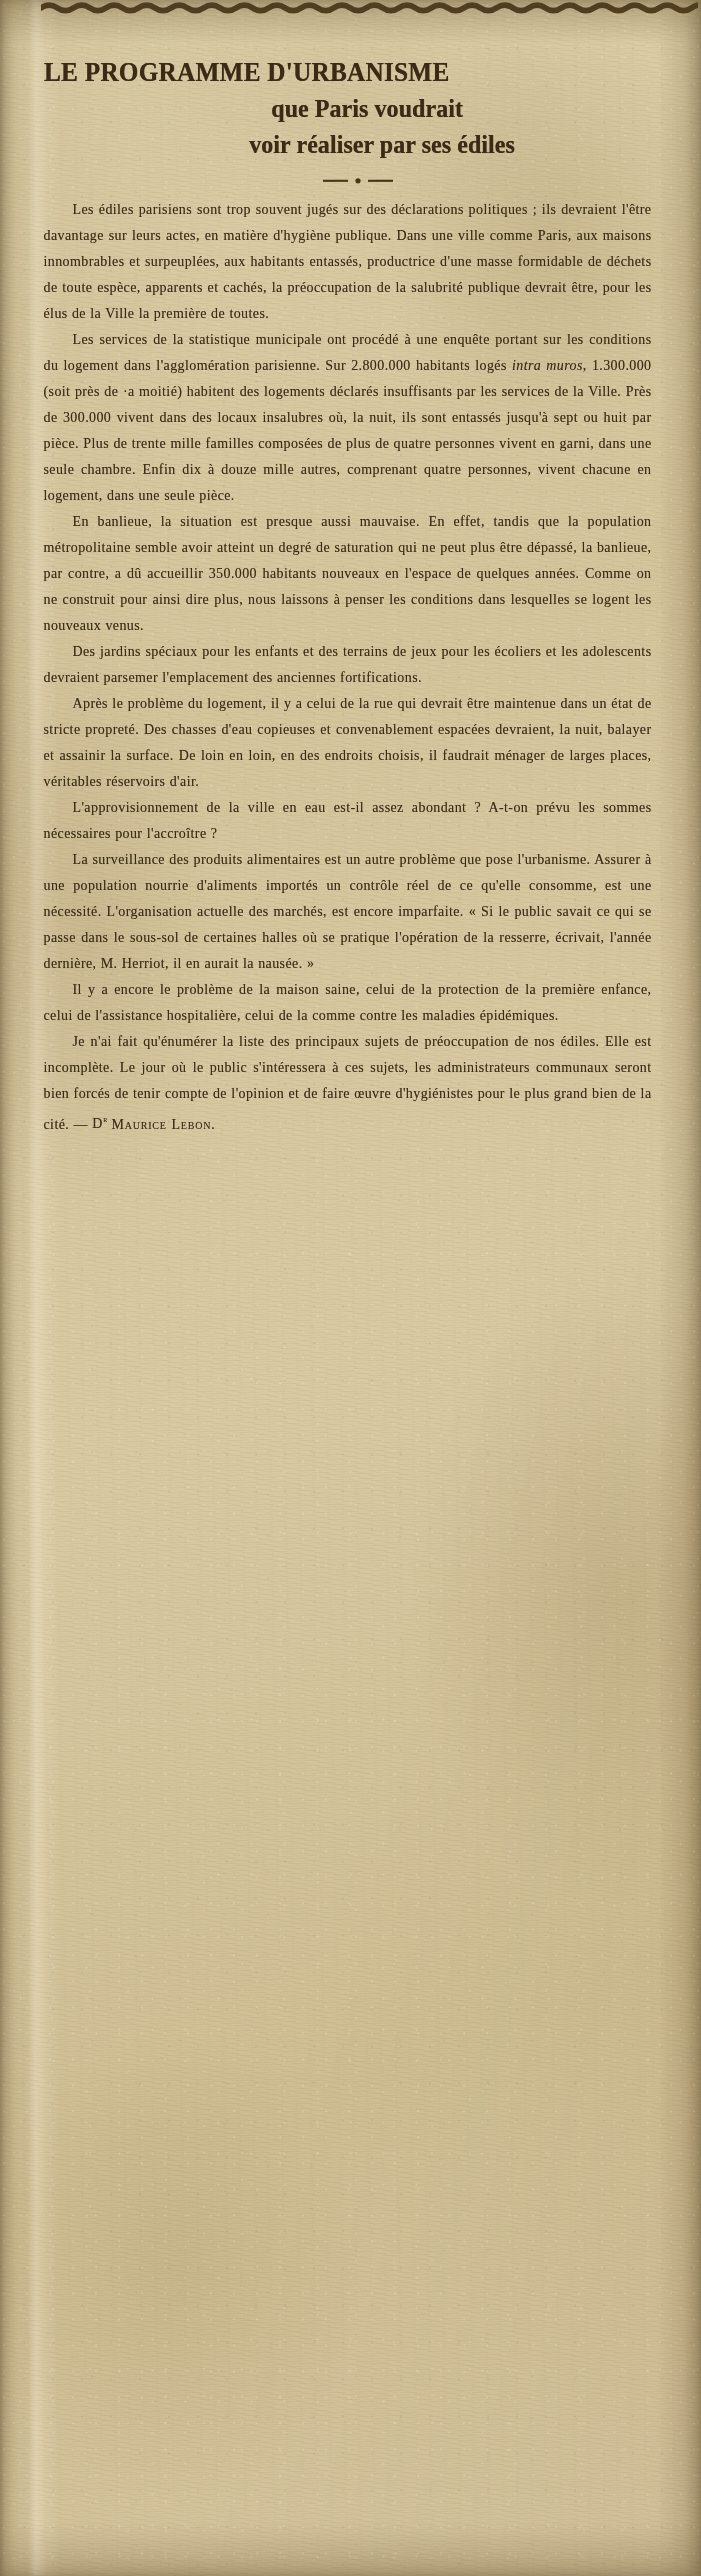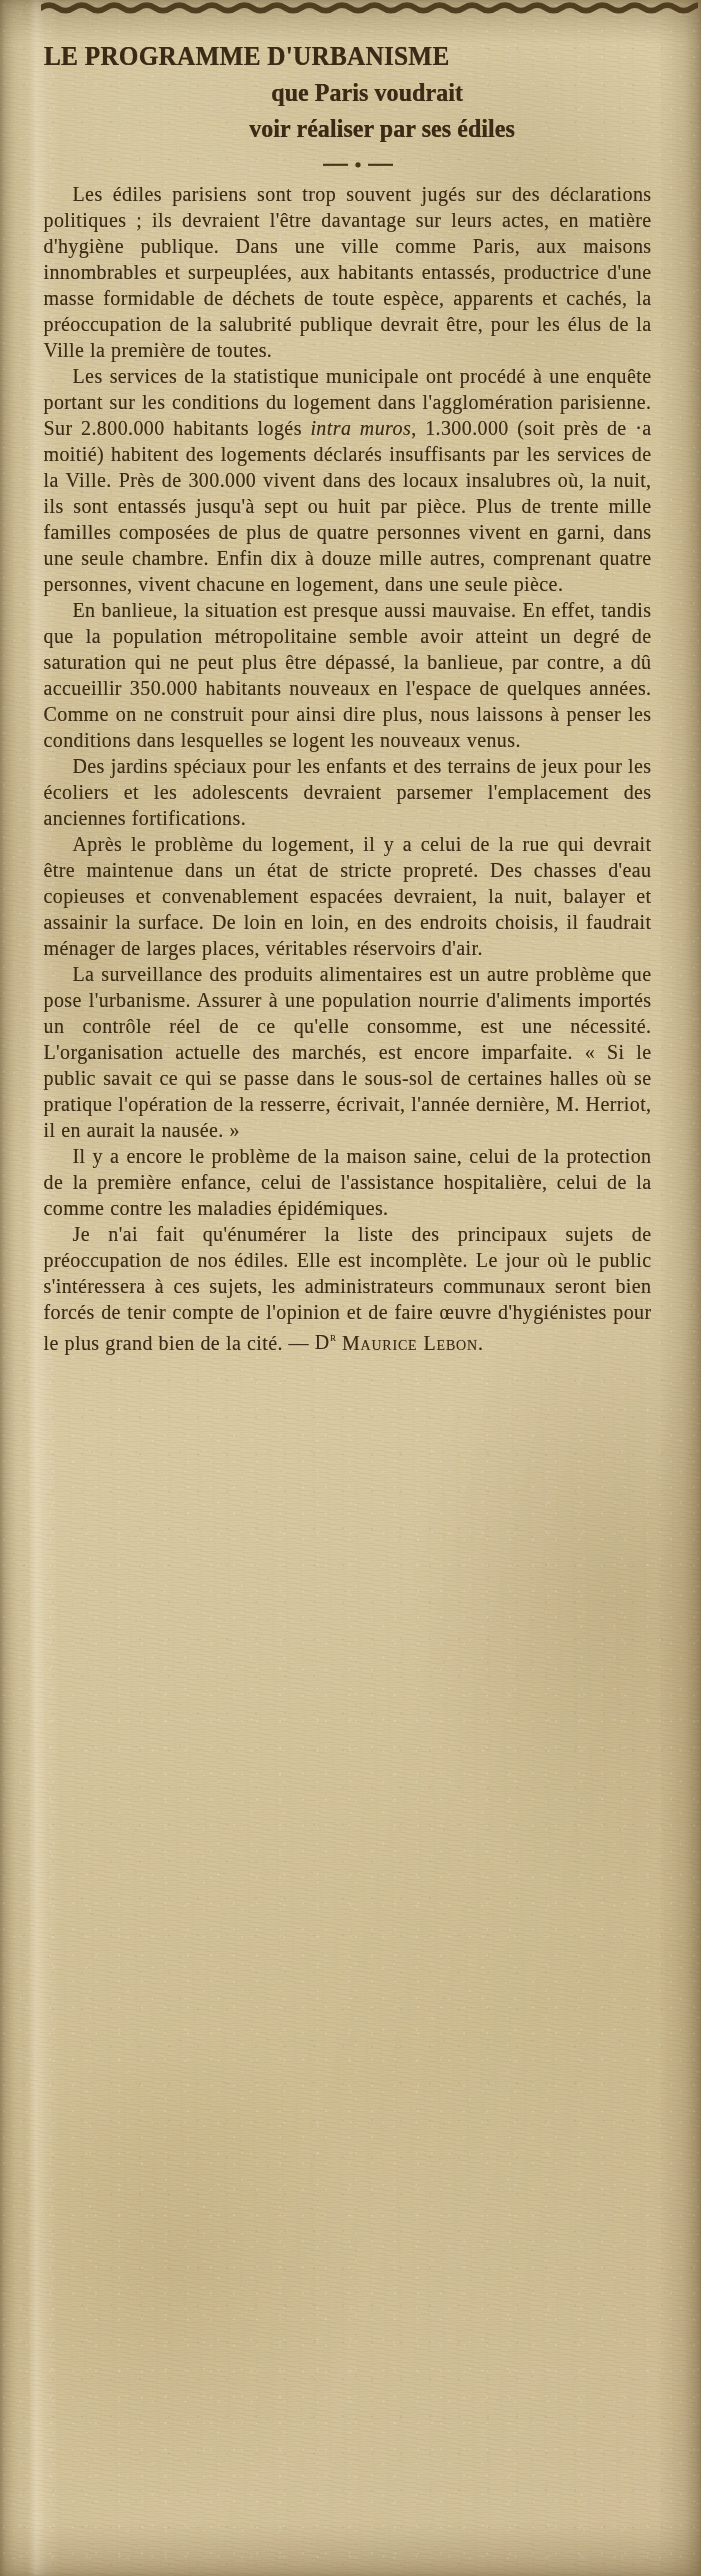--- a/index.html
+++ b/index.html
@@ -69,21 +69,21 @@
     position:absolute;
     left:41px; top:1.3px;
     width:657px; height:12.5px;
     z-index:4;
   }
   .top-rule svg{display:block;width:100%;height:100%;}
 
   
   .col{
     position:absolute;
-    left:36px; top:0;
+    left:36px; top:16px;
     width:637px;
     z-index:5;
   }
 
   
   .head{
     margin:41px 0 0 0;
     color:#3a2a15;
   }
   .hl{
@@ -130,21 +130,21 @@
     height:8.8px;
   }
   .orn svg{display:inline-block;vertical-align:middle;}
 
   
   .body{
     margin-top:13.8px;
     width:608px;
     margin-left:7.5px;
     color:#3b2c17;
-    font-size:20px;
+    font-size:14px;
     line-height:26px;
     text-align:justify;
     letter-spacing:0.4px;
     word-spacing:0.4px;
     text-shadow:0 0 0.6px rgba(59,44,23,.45);
   }
   .body p{
     margin:0;
     text-indent:29px;
   }
@@ -207,20 +207,21 @@
     </div>
 
     <div class="body">
       <p>Les édiles parisiens sont trop souvent jugés sur des déclarations politiques ; ils devraient l'être davantage sur leurs actes, en matière d'hygiène publique. Dans une ville comme Paris, aux maisons innombrables et surpeuplées, aux habitants entassés, productrice d'une masse formidable de déchets de toute espèce, apparents et cachés, la préoccupation de la salubrité publique devrait être, pour les élus de la Ville la première de toutes.</p>
 
       <p><span>Les services de la statistique municipale ont procédé à une enquête portant sur les conditions du logement dans l'agglomération parisienne. Sur 2.800.000 habitants logés </span><span class="it">intra muros</span><span>, 1.300.000 (soit près de ·a moitié) habitent des logements déclarés insuffisants par les services de la Ville. Près de 300.000 vivent dans des locaux insalubres où, la nuit, ils sont entassés jusqu'à sept ou huit par pièce. Plus de trente mille familles composées de plus de quatre personnes vivent en garni, dans une seule chambre. Enfin dix à douze mille autres, comprenant quatre personnes, vivent chacune en logement, dans une seule pièce.</span></p>
 
       <p>En banlieue, la situation est presque aussi mauvaise. En effet, tandis que la population métropolitaine semble avoir atteint un degré de saturation qui ne peut plus être dépassé, la banlieue, par contre, a dû accueillir 350.000 habitants nouveaux en l'espace de quelques années. Comme on ne construit pour ainsi dire plus, nous laissons à penser les conditions dans lesquelles se logent les nouveaux venus.</p>
       <p>Des jardins spéciaux pour les enfants et des terrains de jeux pour les écoliers et les adolescents devraient parsemer l'emplacement des anciennes fortifications.</p>
       <p>Après le problème du logement, il y a celui de la rue qui devrait être maintenue dans un état de stricte propreté. Des chasses d'eau copieuses et convenablement espacées devraient, la nuit, balayer et assainir la surface. De loin en loin, en des endroits choisis, il faudrait ménager de larges places, véritables réservoirs d'air.</p>
+      <p>L'approvisionnement de la ville en eau est-il assez abondant ? A-t-on prévu les sommes nécessaires pour l'accroître ?</p>
       <p>La surveillance des produits alimentaires est un autre problème que pose l'urbanisme. Assurer à une population nourrie d'aliments importés un contrôle réel de ce qu'elle consomme, est une nécessité. L'organisation actuelle des marchés, est encore imparfaite. « Si le public savait ce qui se passe dans le sous-sol de certaines halles où se pratique l'opération de la resserre, écrivait, l'année dernière, M. Herriot, il en aurait la nausée. »</p>
       <p>Il y a encore le problème de la maison saine, celui de la protection de la première enfance, celui de l'assistance hospitalière, celui de la comme contre les maladies épidémiques.</p>
 
       <p><span>Je n'ai fait qu'énumérer la liste des principaux sujets de préoccupation de nos édiles. Elle est incomplète. Le jour où le public s'intéressera à ces sujets, les administrateurs communaux seront bien forcés de tenir compte de l'opinion et de faire œuvre d'hygiénistes pour le plus grand bien de la cité. — </span><span class="sc"><span>D</span><span class="sup">r</span></span><span> </span><span class="sc">Maurice Lebon</span><span>.</span></p>
     </div>
 
   </div>
 
   <div class="grain"></div>
   <div class="grain2"></div>

